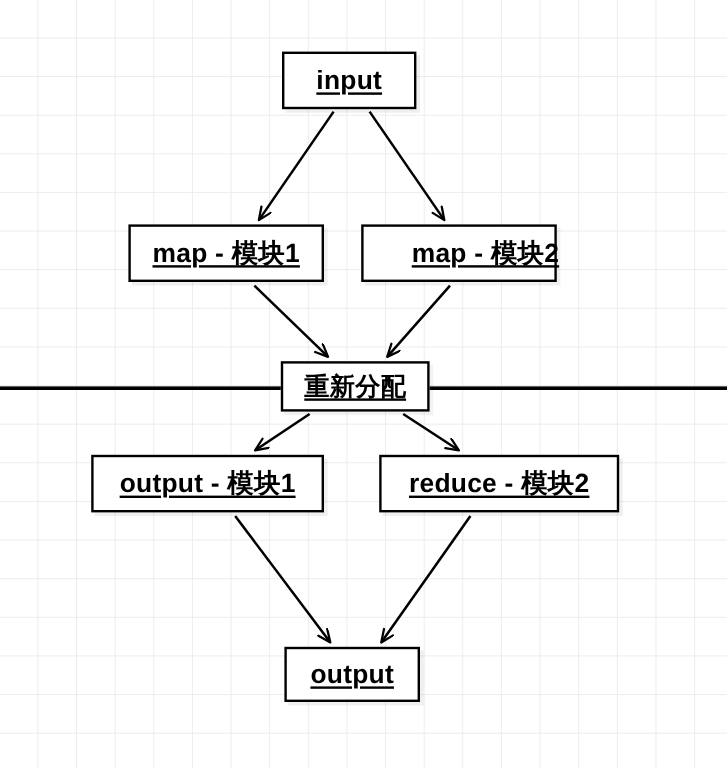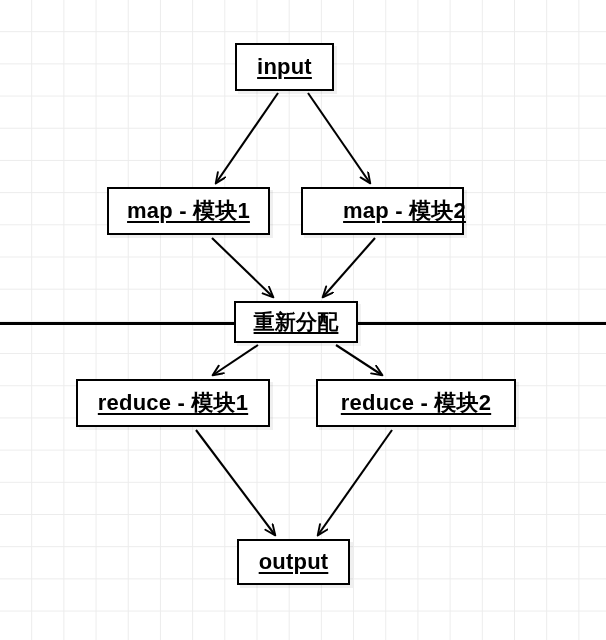--- a/index.html
+++ b/index.html
@@ -40,21 +40,21 @@
   }
   .node-label {
     font-weight: bold;
     color: #000000;
     text-decoration: underline;
     text-underline-offset: 3px;
     text-decoration-thickness: 2px;
     white-space: nowrap;
     letter-spacing: 0.2px;
   }
-  .n-input   { left: 235px; top: 43px;  width: 99px; height: 48px; }
+  .n-input   { left: 235px; top: 43px;  width: 112px; height: 48px; }
   .n-map1    { left: 107px; top: 187px; width: 163px; height: 48px; align-items: center; }
   .n-map2    { left: 301px; top: 187px; width: 163px; height: 48px; padding-left: 44px; }
   .n-shuffle { left: 234px; top: 301px; width: 124px; height: 42px; box-shadow: 3px 3px 0 rgba(0,0,0,0.05); justify-content: center; }
   .n-reduce1 { left: 76px;  top: 379px; width: 194px; height: 48px; }
   .n-reduce2 { left: 316px; top: 379px; width: 200px; height: 48px; }
   .n-output  { left: 237px; top: 539px; width: 113px; height: 46px; align-items: center; }
 
   .n-input .node-label   { font-size: 22px; }
   .n-map1 .node-label,
   .n-map2 .node-label    { font-size: 22px; }
@@ -107,21 +107,21 @@
 
   <div class="node n-map2">
     <span class="node-label">map - 模块2</span>
   </div>
 
   <div class="node n-shuffle">
     <span class="node-label">重新分配</span>
   </div>
 
   <div class="node n-reduce1">
-    <span class="node-label">reduce - 模块1</span>
+    <span class="node-label">output - 模块1</span>
   </div>
 
   <div class="node n-reduce2">
     <span class="node-label">reduce - 模块2</span>
   </div>
 
   <div class="node n-output">
     <span class="node-label">output</span>
   </div>
 

